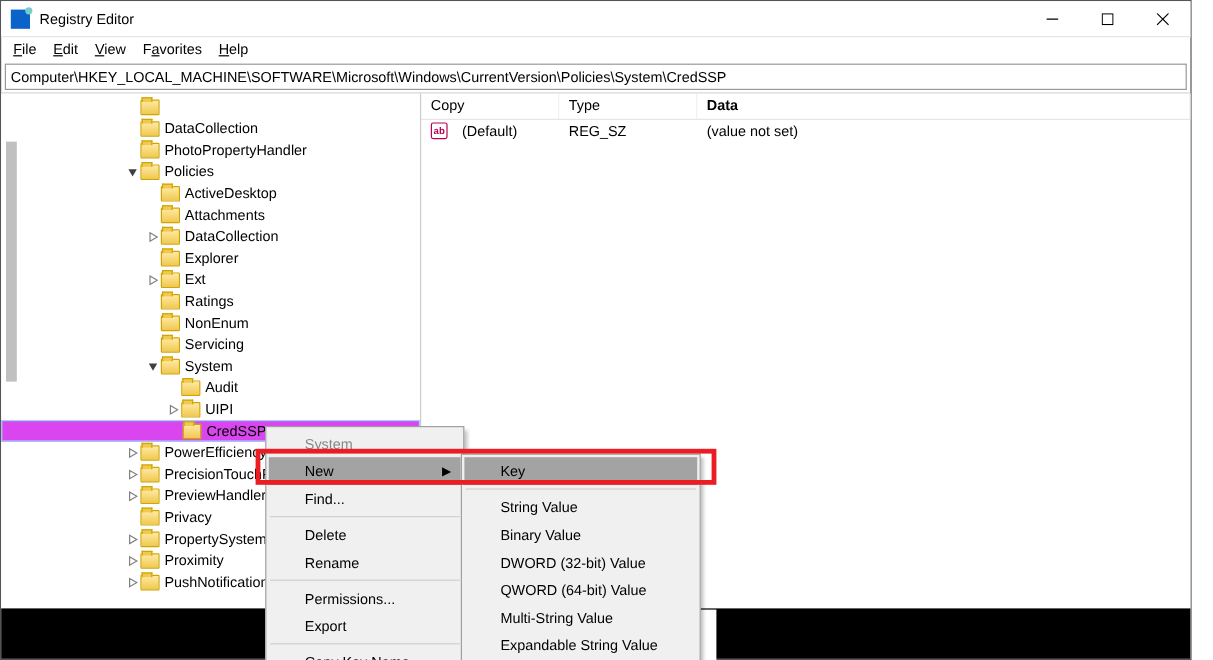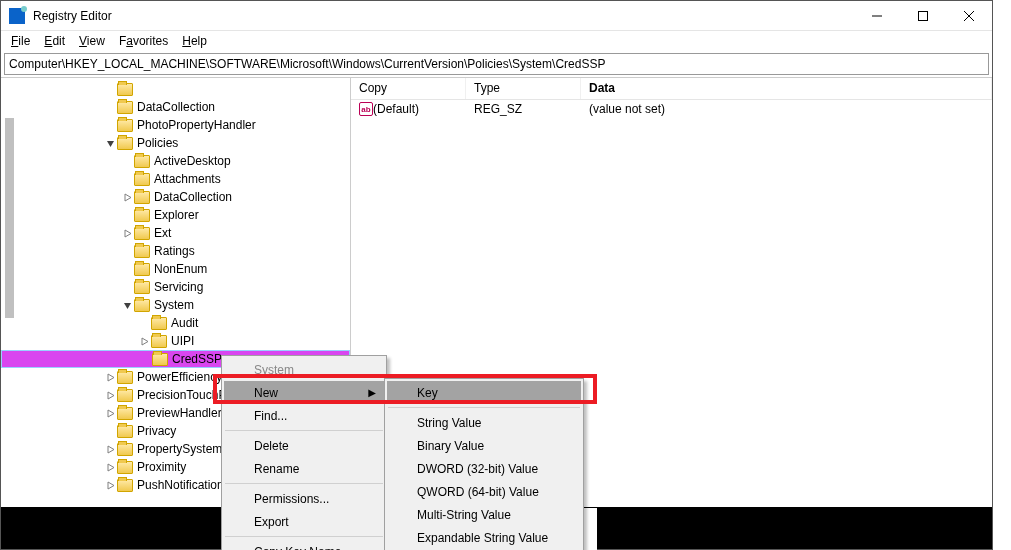--- a/index.html
+++ b/index.html
@@ -32,21 +32,21 @@
 .tree-label { font-size: 12px; }
 
 .list { flex: 1; background: #fff; }
 .list-header { display: flex; height: 22px; border-bottom: 1px solid #e5e5e5; }
 .list-header .col { padding: 3px 8px; font-size: 12px; border-right: 1px solid #f0f0f0; }
 .col.name { width: 115px; }
 .col.type { width: 115px; }
 .col.data { flex: 1; font-weight: bold; }
 .list-row { display: flex; height: 18px; align-items: center; }
 .list-row .cell { padding: 0 8px; font-size: 12px; }
-.val-icon { width: 14px; height: 14px; background: #fff; border: 1px solid #b05; display: inline-flex; align-items: center; justify-content: center; font-size: 8px; color: #b05; margin-right: 0; border-radius: 2px; font-weight: bold; }
+.val-icon { width: 14px; height: 14px; background: #fff; border: 1px solid #b05; display: inline-flex; align-items: center; justify-content: center; font-size: 8px; color: #b05; margin-right: 12px; border-radius: 2px; font-weight: bold; }
 
 .context-menu { position: absolute; background: #f0f0f0; border: 1px solid #a0a0a0; box-shadow: 3px 3px 3px rgba(0,0,0,0.25); z-index: 100; padding: 2px; }
 .context-menu .cm-item { height: 23px; display: flex; align-items: center; padding: 0 30px 0 30px; font-size: 12px; cursor: default; position: relative; min-width: 160px; }
 .context-menu .cm-item.disabled { color: #888; }
 .context-menu .cm-sep { height: 1px; background: #d0d0d0; margin: 3px 1px; }
 .context-menu .cm-item .arrow { position: absolute; right: 8px; font-size: 10px; }
 .cm-item.highlight { background: #a3a3a3; }
 
 .submenu { position: absolute; left: 100%; top: 0; }
 

